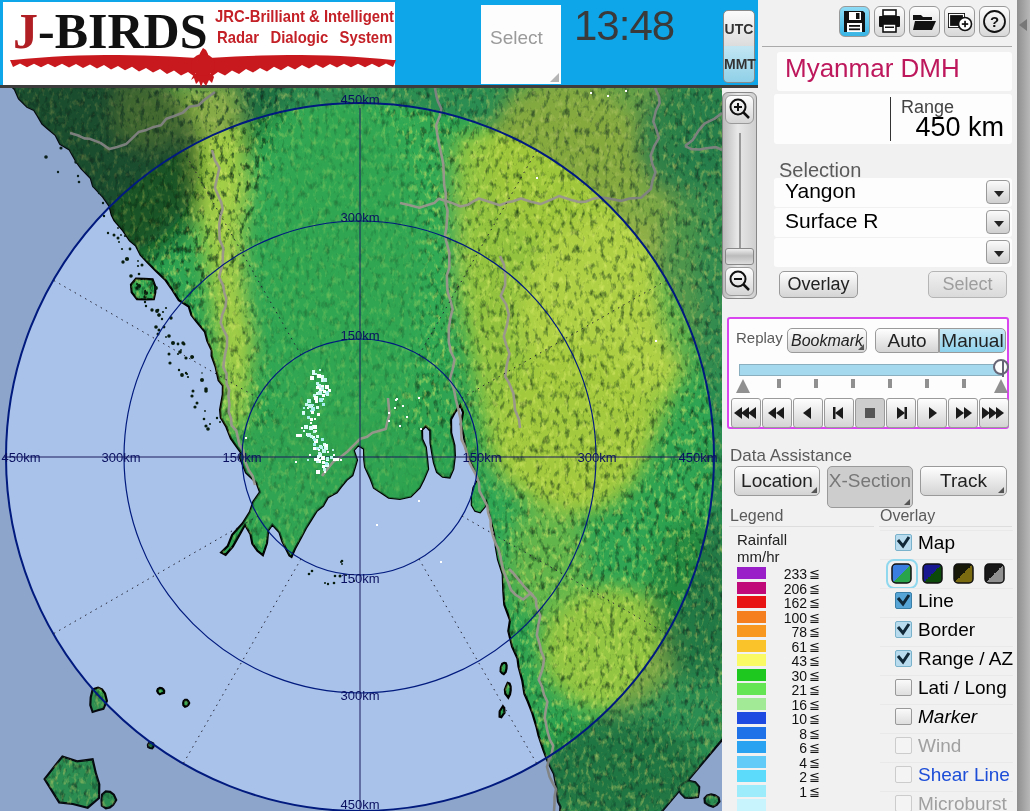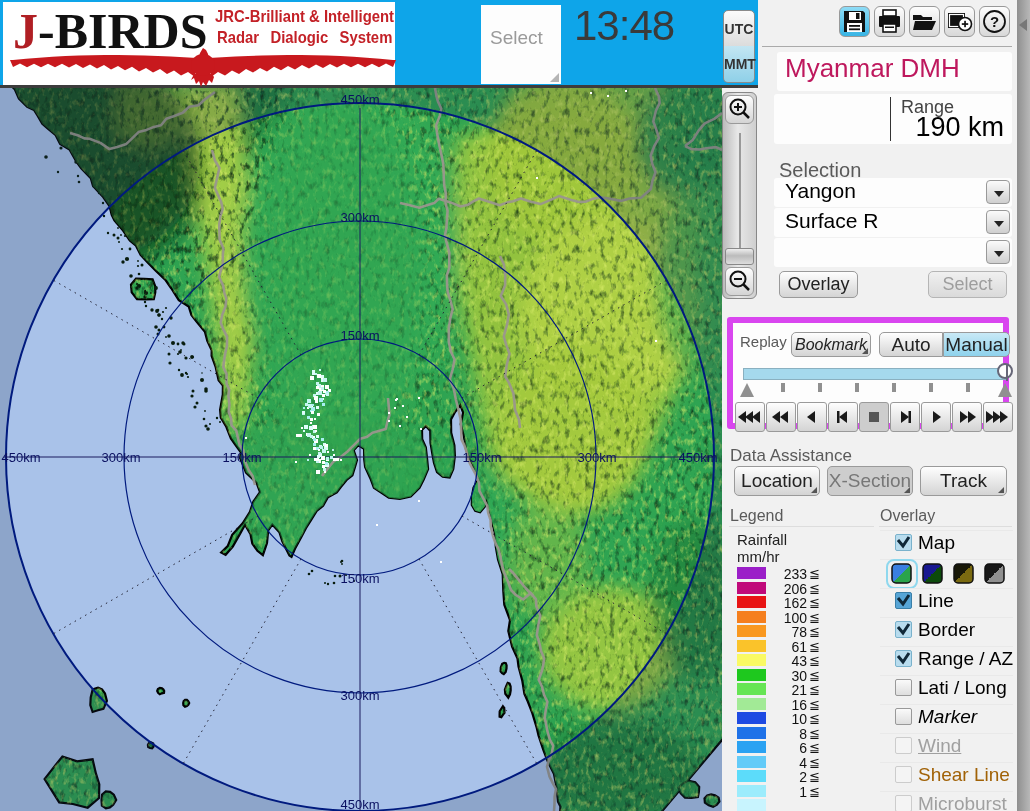--- a/index.html
+++ b/index.html
@@ -109,38 +109,38 @@
     </svg>
   </div>
 <div id="tsep"></div>
 
 <div class="card" style="left:777px;top:52px;width:235px;height:39px;">
   <div style="position:absolute;left:8px;top:1px;font-size:26px;color:#be185d;">Myanmar DMH</div>
 </div>
 <div class="card" style="left:774px;top:94px;width:238px;height:50px;">
   <div style="position:absolute;left:116px;top:3px;width:1px;height:44px;background:#333;"></div>
   <div style="position:absolute;left:127px;top:3px;font-size:18px;color:#444;">Range</div>
-  <div style="position:absolute;right:8px;top:18px;font-size:27px;color:#000;">190 km</div>
+  <div style="position:absolute;right:8px;top:18px;font-size:27px;color:#000;">450 km</div>
 </div>
 <div class="lbl" style="left:779px;top:159px;font-size:20px;">Selection</div>
 <div class="card" style="left:774px;top:178px;width:238px;height:29px;">
   <div style="position:absolute;left:11px;top:1px;font-size:21px;">Yangon</div>
     <div class="ddbtn"></div>
 </div>
 <div class="card" style="left:774px;top:208px;width:238px;height:29px;">
   <div style="position:absolute;left:11px;top:1px;font-size:21px;">Surface R</div>
     <div class="ddbtn"></div>
 </div>
 <div class="card" style="left:774px;top:238px;width:238px;height:29px;">
     <div class="ddbtn"></div>
   </div>
 <div class="btn" style="left:779px;top:271px;width:79px;height:27px;font-size:18px;line-height:25px;">Overlay</div>
 <div class="btn dis" style="left:928px;top:271px;width:79px;height:27px;font-size:18px;line-height:25px;">Select</div>
 
-<div class="card" style="left:727px;top:317px;width:282px;height:112px;border:6px solid #d946ef;">
+<div class="card" style="left:727px;top:317px;width:282px;height:112px;border:2px solid #d946ef;">
   <div class="lbl" style="left:7px;top:10px;font-size:15px;">Replay</div>
   <div class="btn" style="left:58px;top:9px;width:80px;height:25px;font-size:16px;line-height:23px;font-style:italic;">Bookmark<div class="cornertri"></div></div>
   <div class="btn" style="left:146px;top:9px;width:64px;height:25px;font-size:19px;line-height:23px;border-radius:5px 0 0 5px;">Auto</div>
   <div class="btn blue" style="left:210px;top:9px;width:67px;height:25px;font-size:19px;line-height:23px;border-radius:0 5px 5px 0;">Manual</div>
   <div style="position:absolute;left:10px;top:45px;width:263px;height:12px;background:#a5d9ed;border:1px solid #8ab0c0;"></div>
   <div style="position:absolute;left:264px;top:40px;width:16px;height:16px;background:#fdfdfd;border:2px solid #667;border-radius:50%;"></div>
     <div style="position:absolute;left:273px;top:42px;width:1.5px;height:16px;background:#667;"></div>
   <svg style="position:absolute;left:0;top:57px;" width="282" height="20">
     <g fill="#909090">
       <rect x="48" y="3" width="4" height="9"></rect>
@@ -222,21 +222,21 @@
             <path d="M10,14 L2,8 L2,20 Z"></path>
             <path d="M17,14 L9,8 L9,20 Z"></path>
             <path d="M24,14 L16,8 L16,20 Z"></path>
           </g>
         </svg>
       </div>
     </div>
 </div>
 <div class="lbl" style="left:730px;top:446px;">Data Assistance</div>
 <div class="btn" style="left:734px;top:466px;width:86px;height:30px;font-size:19px;line-height:28px;">Location<div class="cornertri"></div></div>
-<div class="btn pressed" style="left:827px;top:466px;width:86px;height:30px;font-size:19px;line-height:28px;color:#777;">X-Section<div class="cornertri"></div></div>
+<div class="btn pressed" style="left:827px;top:466px;width:86px;height:42px;font-size:19px;line-height:28px;color:#777;">X-Section<div class="cornertri"></div></div>
 <div class="btn" style="left:920px;top:466px;width:87px;height:30px;font-size:19px;line-height:28px;">Track<div class="cornertri"></div></div>
 
 <div class="lbl" style="left:730px;top:507px;font-size:16px;">Legend</div>
 <div style="position:absolute;left:729px;top:526px;width:145px;height:1px;background:#ddd;"></div>
 <div style="position:absolute;left:737px;top:531px;font-size:15px;color:#222;">Rainfall<br>mm/hr</div>
 <div id="legend" style="position:absolute;left:737px;top:567px;">
     <div style="position:absolute;left:0;top:0px;width:29px;height:12px;background:#9b1fc8"></div>
     <div style="position:absolute;left:30px;top:-1px;width:40px;text-align:right;font-size:14px;color:#111;">233</div>
     <div style="position:absolute;left:72px;top:-1px;font-size:13px;color:#111;">≦</div>
     <div style="position:absolute;left:0;top:14.5px;width:29px;height:12px;background:#c00a7a"></div>
@@ -364,25 +364,25 @@
     <div class="ovrow" style="top:675px;">
       <div class="chk un" style=""></div>
       <div class="ovlab" style="">Lati / Long</div>
     </div>
     <div class="ovrow" style="top:704px;font-style:italic;">
       <div class="chk un" style=""></div>
       <div class="ovlab" style="">Marker</div>
     </div>
     <div class="ovrow" style="top:733px;">
       <div class="chk dis" style=""></div>
-      <div class="ovlab" style="color:#a0a0a0;text-decoration:underline;">Wind</div>
+      <div class="ovlab" style="color:#a0a0a0;">Wind</div>
     </div>
     <div class="ovrow" style="top:762px;">
       <div class="chk dis" style=""></div>
-      <div class="ovlab" style="color:#a16207;">Shear Line</div>
+      <div class="ovlab" style="color:#1d4ed8;">Shear Line</div>
     </div>
     <div class="ovrow" style="top:791px;">
       <div class="chk dis" style=""></div>
       <div class="ovlab" style="color:#a0a0a0;">Microburst</div>
     </div>
   </div>
 
 <div id="map" style="position:absolute;left:0;top:88px;width:722px;height:723px;background:#aac3e9;">
     <svg width="722" height="723" viewBox="0 88 722 723">
 <defs>

